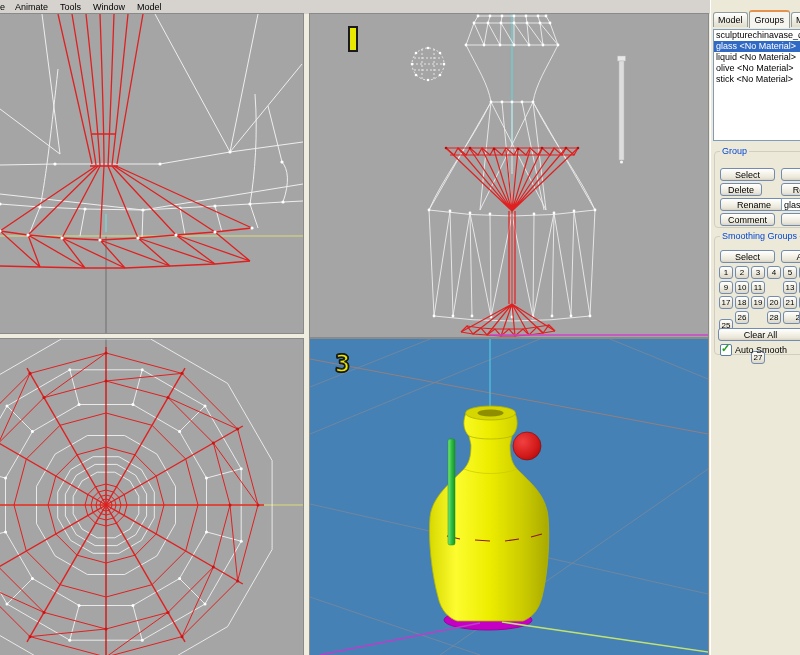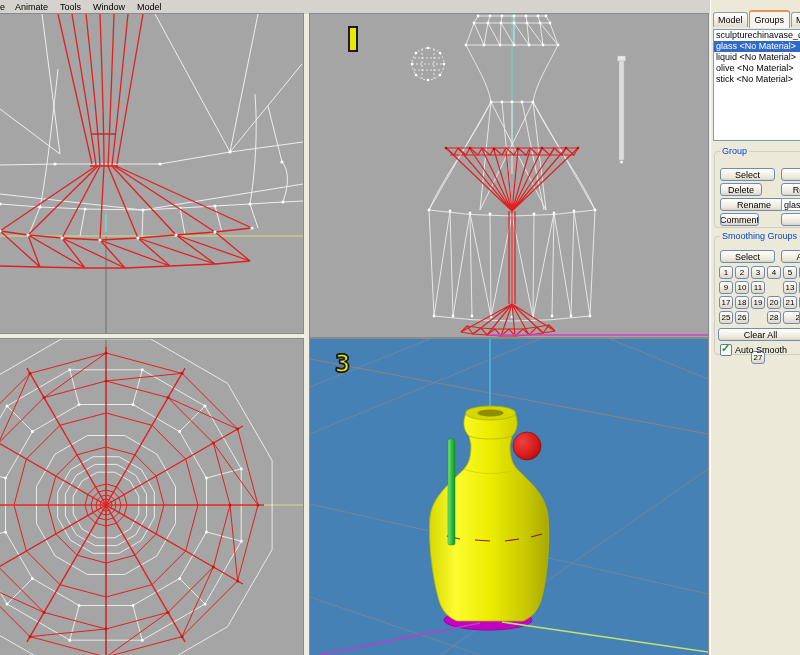--- a/index.html
+++ b/index.html
@@ -433,21 +433,21 @@
       <div class="list-item">liquid &lt;No Material&gt;</div>
       <div class="list-item">olive &lt;No Material&gt;</div>
       <div class="list-item">stick &lt;No Material&gt;</div>
     </div>
 
   <fieldset id="group-box">
     <legend>Group</legend>
     <button class="xpbtn" style="left:5px;top:12px;width:55px">Select</button>
     <button class="xpbtn" style="left:5px;top:27px;width:42px">Delete</button>
     <button class="xpbtn" style="left:5px;top:42px;width:68px">Rename</button>
-    <button class="xpbtn" style="left:5px;top:57px;width:39px">Comment</button>
+    <button class="xpbtn" style="left:5px;top:57px;width:55px">Comment</button>
     <button class="xpbtn" style="left:66px;top:12px;width:58px">Hide</button>
     <button class="xpbtn" style="left:66px;top:27px;width:58px">Regroup</button>
     <input id="group-name-input" type="text" value="glass" style="">
     <button class="xpbtn" style="left:66px;top:57px;width:58px">Up</button>
   </fieldset>
 
   <fieldset id="smooth-box">
     <legend>Smoothing Groups</legend>
     <button class="xpbtn" style="left:5px;top:9px;width:55px">Select</button>
     <button class="xpbtn" style="left:66px;top:9px;width:58px">Assign</button>
@@ -463,21 +463,21 @@
         <button class="numbtn" style="left: 36px; top: 40px;">11</button>
         <button class="numbtn" style="left: 36px; top: 40px; margin-left: 48px;">12</button>
         <button class="numbtn" style="left: 68px; top: 40px;">13</button>
         <button class="numbtn" style="left: 84px; top: 40px;">14</button>
         <button class="numbtn" style="left: 4px; top: 55px;">17</button>
         <button class="numbtn" style="left: 20px; top: 55px;">18</button>
         <button class="numbtn" style="left: 36px; top: 55px;">19</button>
         <button class="numbtn" style="left: 52px; top: 55px;">20</button>
         <button class="numbtn" style="left: 68px; top: 55px;">21</button>
         <button class="numbtn" style="left: 84px; top: 55px;">22</button>
-        <button class="numbtn" style="left: 4px; top: 70px; text-align: right;">25</button>
+        <button class="numbtn" style="left: 4px; top: 78px; text-align: right;">25</button>
         <button class="numbtn" style="left: 20px; top: 70px;">26</button>
         <button class="numbtn" style="left: 36px; top: 70px; margin-top: 40px;">27</button>
         <button class="numbtn" style="left: 52px; top: 70px;">28</button>
         <button class="numbtn" style="left: 68px; top: 70px; padding-left: 16px;">29</button>
         <button class="numbtn" style="left: 84px; top: 70px;">30</button>
       </div>
     <button class="xpbtn" style="left:3px;top:87px;width:85px">Clear All</button>
     <div id="autosmooth">
       <div class="box">
           <span>✓</span>

